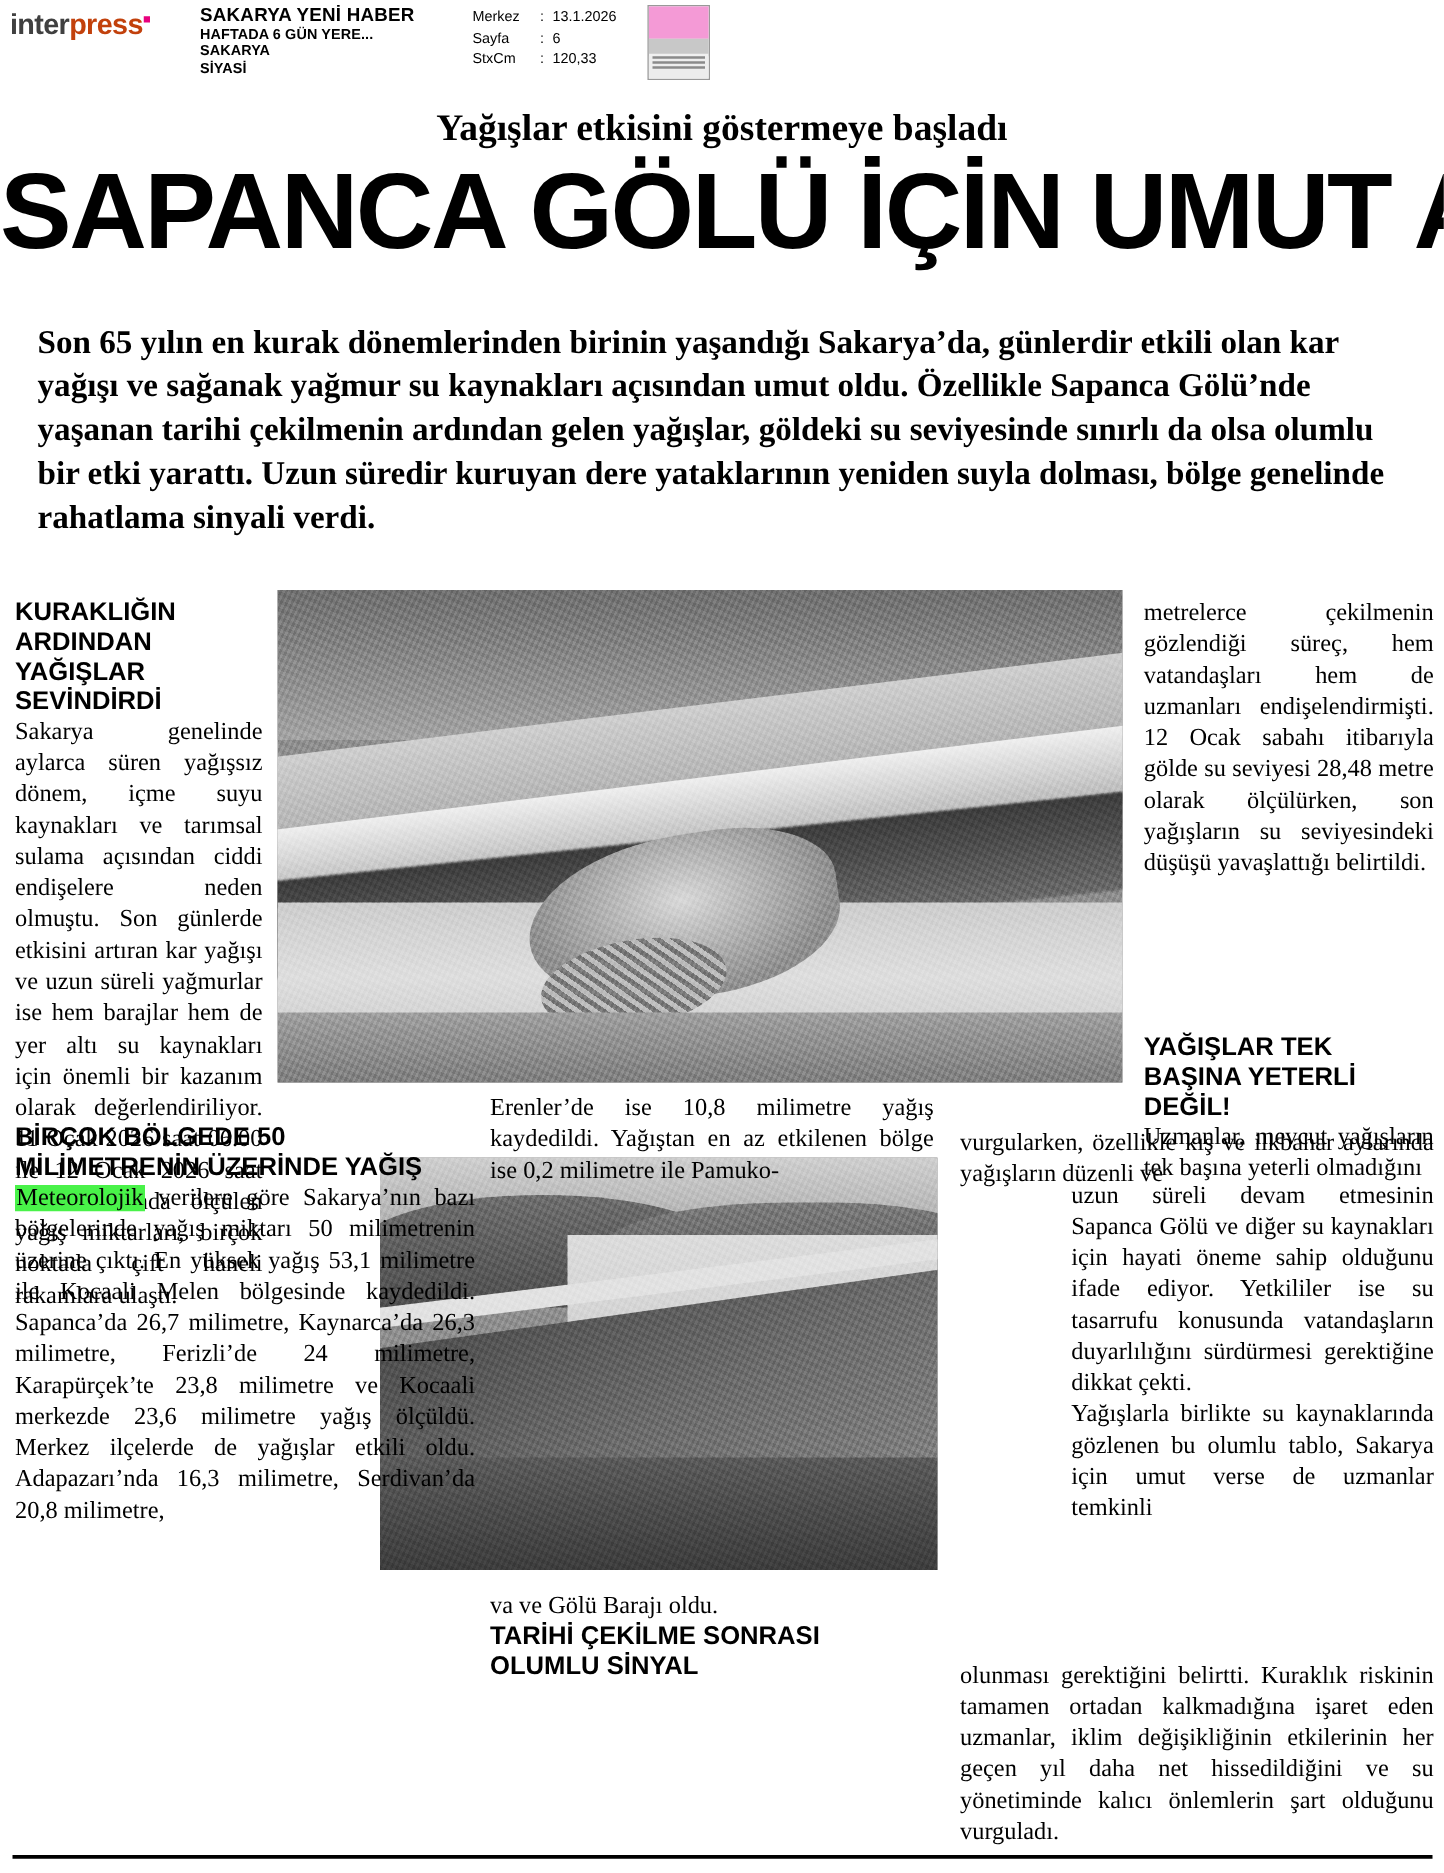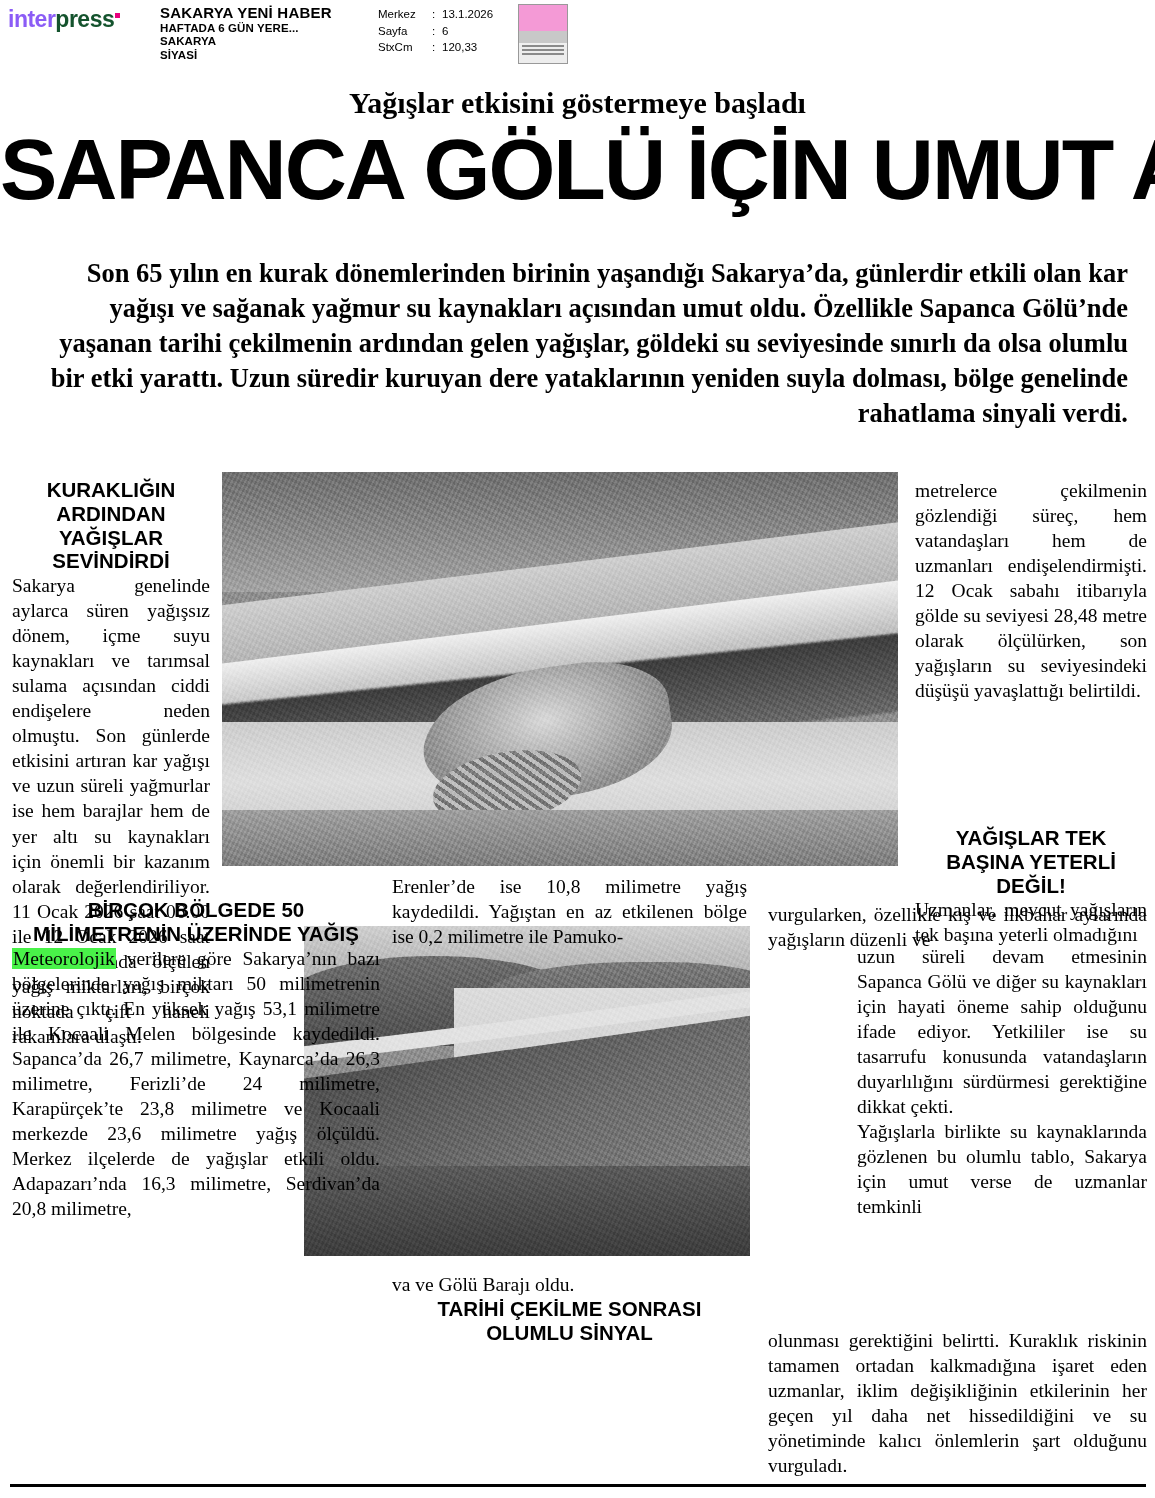--- a/index.html
+++ b/index.html
@@ -24,22 +24,22 @@
     height: 70px;
   }
   .logo {
     position: absolute;
     left: 8px; top: 6px;
     font-family: "Liberation Sans", sans-serif;
     font-weight: bold;
     font-size: 23px;
     letter-spacing: -0.5px;
   }
-  .logo .inter { color: #8b5cf6; text-align: right; }
-  .logo .press { color: #14532d; }
+  .logo .inter { color: #404040; text-align: right; }
+  .logo .press { color: #c2410c; }
   .logo .dot {
     display: inline-block;
     width: 5px; height: 5px;
     background: #e8007d;
     vertical-align: super;
     margin-left: 1px;
   }
 
   .pub-block {
     position: absolute;
@@ -101,42 +101,42 @@
     font-weight: bold;
     font-size: 86px;
     letter-spacing: -2px;
     line-height: 1.0;
     white-space: nowrap;
   }
 
   .spot {
     position: absolute;
     top: 256px; left: 30px; width: 1098px;
-    text-align: right;
+    text-align: left;
     font-family: "Liberation Serif", serif;
     font-weight: bold;
     font-size: 26.5px;
     line-height: 1.32;
   }
 
   
   .col {
     position: absolute;
     font-size: 19.5px;
     line-height: 1.285;
     text-align: justify;
   }
   .col p { margin: 0; }
   .sub {
     font-family: "Liberation Sans", sans-serif;
     font-weight: bold;
     font-size: 20.5px;
     line-height: 1.16;
     margin: 0;
-    text-align: center;
+    text-align: left;
   }
 
   #col-left  { left: 12px;  top: 478px;  width: 198px; }
   #col-left2 { left: 12px;  top: 898px;  width: 368px; }
   #col-mid-top { left: 392px; top: 874px; width: 355px; }
   #col-mid-bot { left: 392px; top: 1272px; width: 355px; }
   #col-right-top { left: 915px; top: 478px; width: 232px; }
   #col-right-mid { left: 915px; top: 826px; width: 232px; }
   #col-right-wide { left: 768px; top: 902px; width: 379px; }
   #col-right-narrow { left: 857px; top: 944px; width: 290px; }

